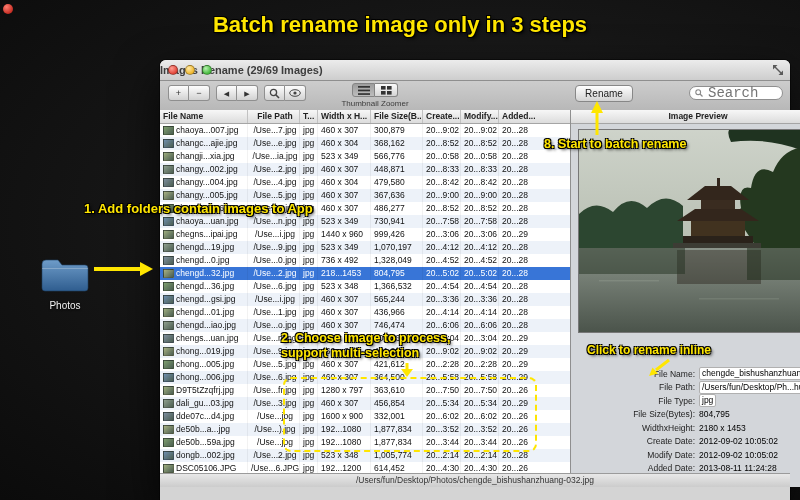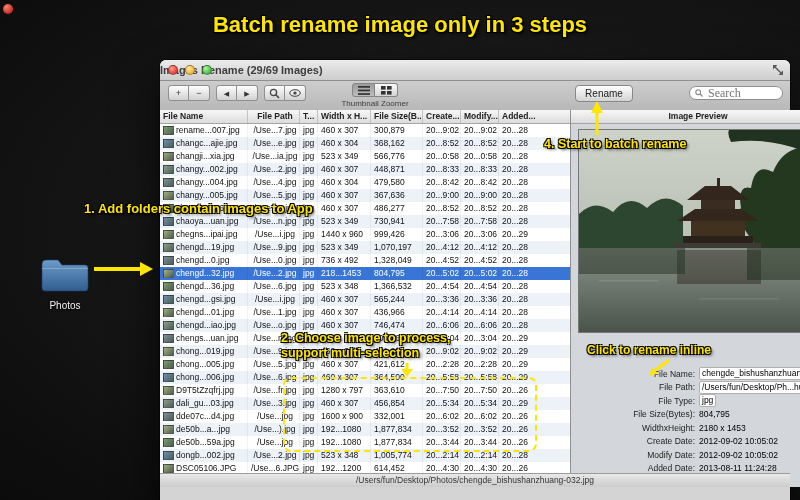--- a/index.html
+++ b/index.html
@@ -77,22 +77,22 @@
     border:1px solid #878787;background:linear-gradient(#fefefe,#d3d3d3);
     font-size:10px;color:#222;font-family:"Liberation Sans",sans-serif;
     box-shadow:0 1px 1px rgba(255,255,255,.6) inset;
   }
   .search{
     position:absolute;left:529px;top:5px;width:94px;height:14px;box-sizing:border-box;
     border:1px solid #8f8f8f;border-radius:8px;background:#fff;
     display:flex;align-items:center;padding:0 5px;gap:3px;
   }
   .search input{
-    border:none;outline:none;flex:1;min-width:0;font-size:12px;background:transparent;
-    font-family:Liberation Serif, serif;color:#333;
+    border:none;outline:none;flex:1;min-width:0;font-size:14px;background:transparent;
+    font-family:Liberation Mono, monospace;color:#333;
   }
   
   .content{position:absolute;top:50px;left:0;right:0;bottom:13px;display:flex;background:#fff;}
   .table-pane{width:410px;flex:none;display:flex;flex-direction:column;overflow:hidden;}
   .thead{display:flex;height:13px;flex:none;background:linear-gradient(#f7f7f7,#dcdcdc);border-bottom:1px solid #a5a5a5;}
   .hc{
     box-sizing:border-box;font-size:8.5px;font-weight:bold;color:#222;line-height:12px;
     padding-left:3px;border-right:1px solid #c2c2c2;overflow:hidden;white-space:nowrap;
   }
   .tbody{flex:1;overflow:hidden;}
@@ -238,21 +238,21 @@
           <div class="hc h3">Width x H...</div>
           <div class="hc h4">File Size(B...</div>
           <div class="hc h5">Create...</div>
           <div class="hc h6">Modify...</div>
           <div class="hc h7">Added...</div>
         </div>
       <div class="tbody">
           <div class="trow">
     <div class="c c0">
       <span class="thumb" style="background: linear-gradient(135deg, rgb(127, 159, 111), rgb(76, 95, 82));"></span>
-      <span class="nm">rename...007.jpg</span>
+      <span class="nm">chaoya...007.jpg</span>
     </div>
     <div class="c c1">/Use...7.jpg</div>
     <div class="c c2">jpg</div>
     <div class="c c3">460 x 307</div>
     <div class="c c4">300,879</div>
     <div class="c c5">20...9:02</div>
     <div class="c c6">20...9:02</div>
     <div class="c c7">20...28</div>
   </div>
           <div class="trow alt">
@@ -683,21 +683,21 @@
 <div class="ann ann2">
   <div>2. Choose image to process,</div>
   <div>support multi-selection</div>
 </div>
 <svg class="arrow" style="left:399px;top:362px" width="16" height="16">
   <line x1="8" y1="1" x2="8" y2="7" stroke="#ffe600" stroke-width="3"></line>
   <polygon points="2,7 8,15 14,7" fill="#ffe600"></polygon>
 </svg>
 <div class="dashed-box"></div>
 
-<div class="ann ann3">4. Start to batch rename</div>
+<div class="ann ann3">8. Start to batch rename</div>
 <svg class="arrow" style="left:590px;top:101px" width="14" height="36">
   <line x1="7" y1="34" x2="7" y2="11" stroke="#ffe600" stroke-width="3"></line>
   <polygon points="1,12 7,0 13,12" fill="#ffe600"></polygon>
 </svg>
 
 <div class="ann ann4">Click to rename inline</div>
 <svg class="arrow" style="left:645px;top:357px" width="28" height="22">
   <line x1="24" y1="3" x2="11" y2="13" stroke="#ffe600" stroke-width="3"></line>
   <polygon points="4,19 7.5,10.5 13,16.5" fill="#ffe600"></polygon>
 </svg>

